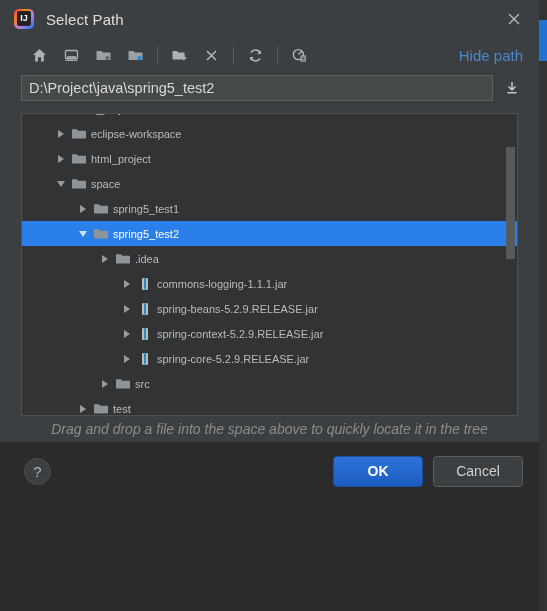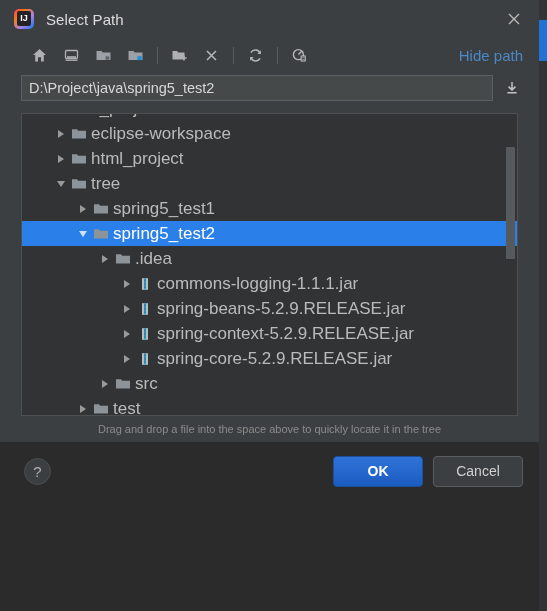--- a/index.html
+++ b/index.html
@@ -200,21 +200,21 @@
   }
   .row.sel .twisty.open i { border-top-color: #cfe2fb; }
   .ficon {
     width: 22px; height: 25px;
     flex: 0 0 22px;
     display: flex; align-items: center; justify-content: center;
   }
   .ficon svg { display:block; }
   .label {
     color: #bbbbbb;
-    font-size: 17px;
+    font-size: 11px;
     padding-left: 1px;
   }
   .row.sel .label { color: #ffffff; }
 
   
   #vscroll {
     position: absolute;
     right: 2px;
     top: 0;
     width: 9px;
@@ -231,21 +231,22 @@
     cursor: pointer;
   }
 
   
   #hint {
     flex: 0 0 26px;
     display: flex;
     align-items: center;
     justify-content: center;
     color: #8b8b8b;
-    font-size: 11px;
+    font-size: 14px;
+    font-style: italic;
   }
 
   
   #footer {
     flex: 0 0 58px;
     background: #2b2b2b;
     display: flex;
     align-items: center;
     padding: 0 16px 0 24px;
     position: relative;
@@ -427,21 +428,21 @@
         <div class="row">
           <div style="width: 32px; flex: 0 0 32px;"></div>
           <div class="twisty open">
             <i></i>
           </div>
           <div class="ficon">
             <svg width="16" height="16" viewBox="0 0 16 16">
               <path d="M1 3.2 L6 3.2 L7.2 4.8 L15 4.8 L15 12.6 L1 12.6 Z" fill="#8d9499"></path>
             </svg>
           </div>
-          <div class="label">tree</div>
+          <div class="label">space</div>
         </div>
         <div class="row">
           <div style="width: 54px; flex: 0 0 54px;"></div>
           <div class="twisty closed">
             <i></i>
           </div>
           <div class="ficon">
             <svg width="16" height="16" viewBox="0 0 16 16">
               <path d="M1 3.2 L6 3.2 L7.2 4.8 L15 4.8 L15 12.6 L1 12.6 Z" fill="#8d9499"></path>
             </svg>

